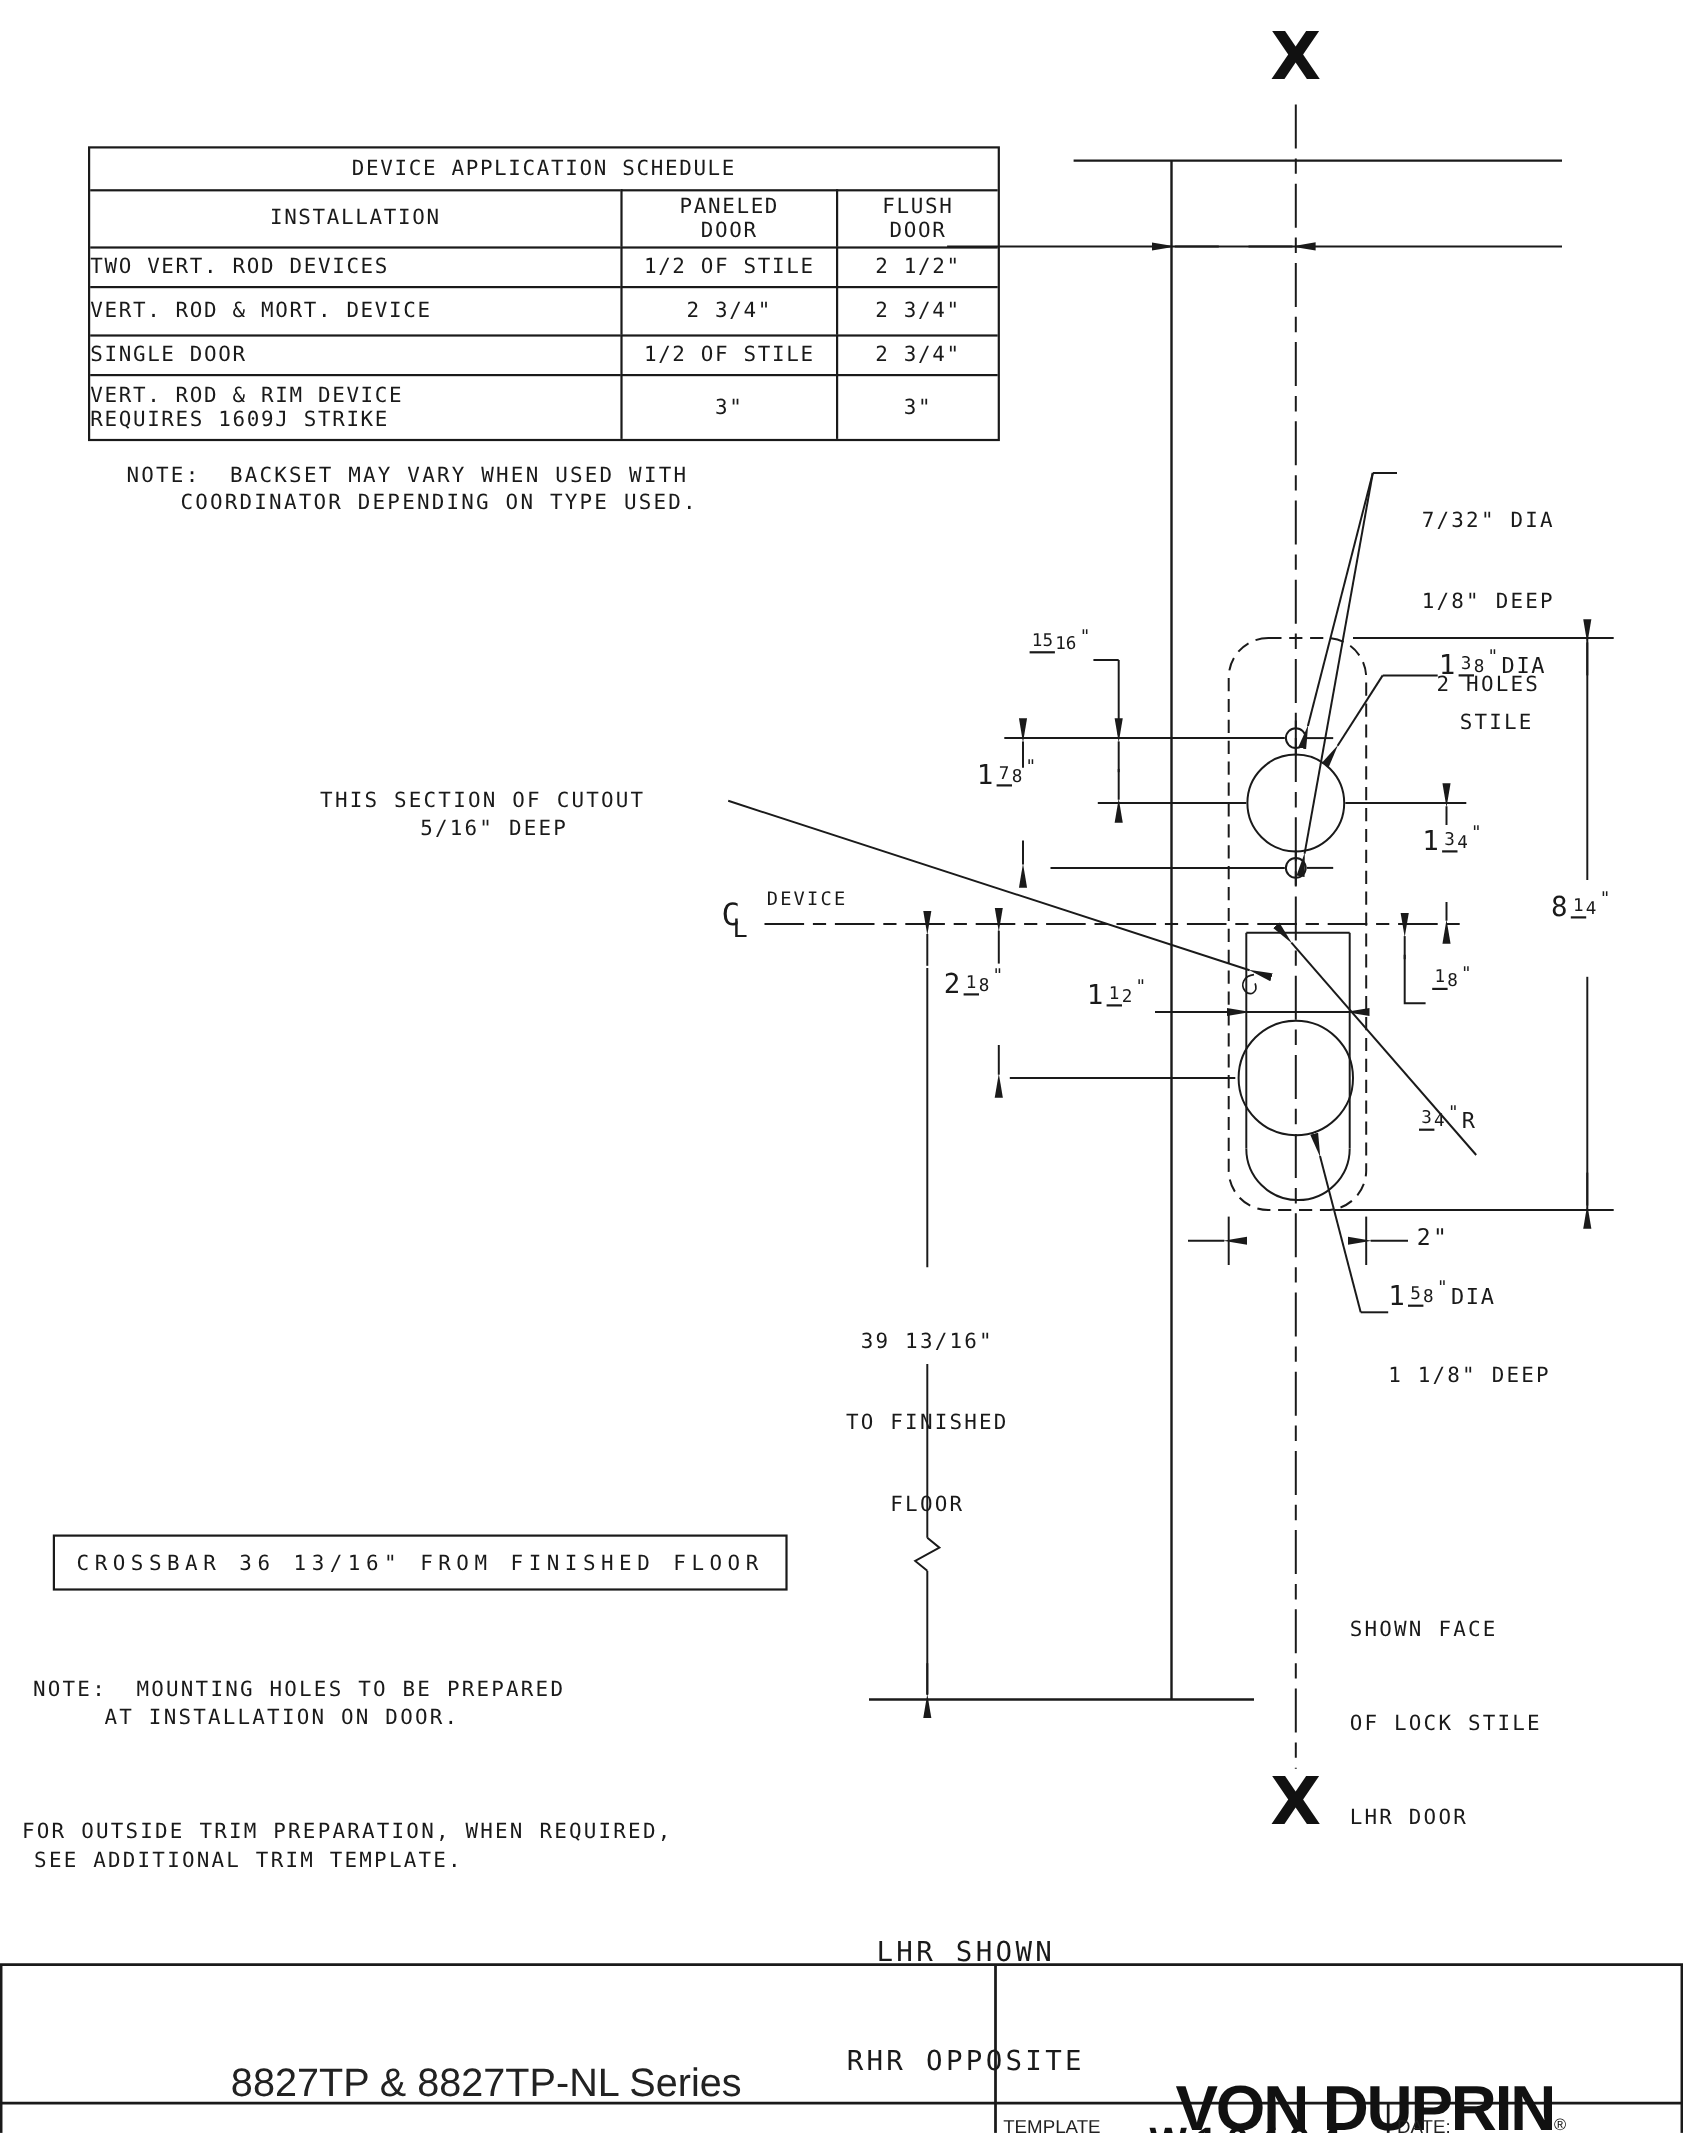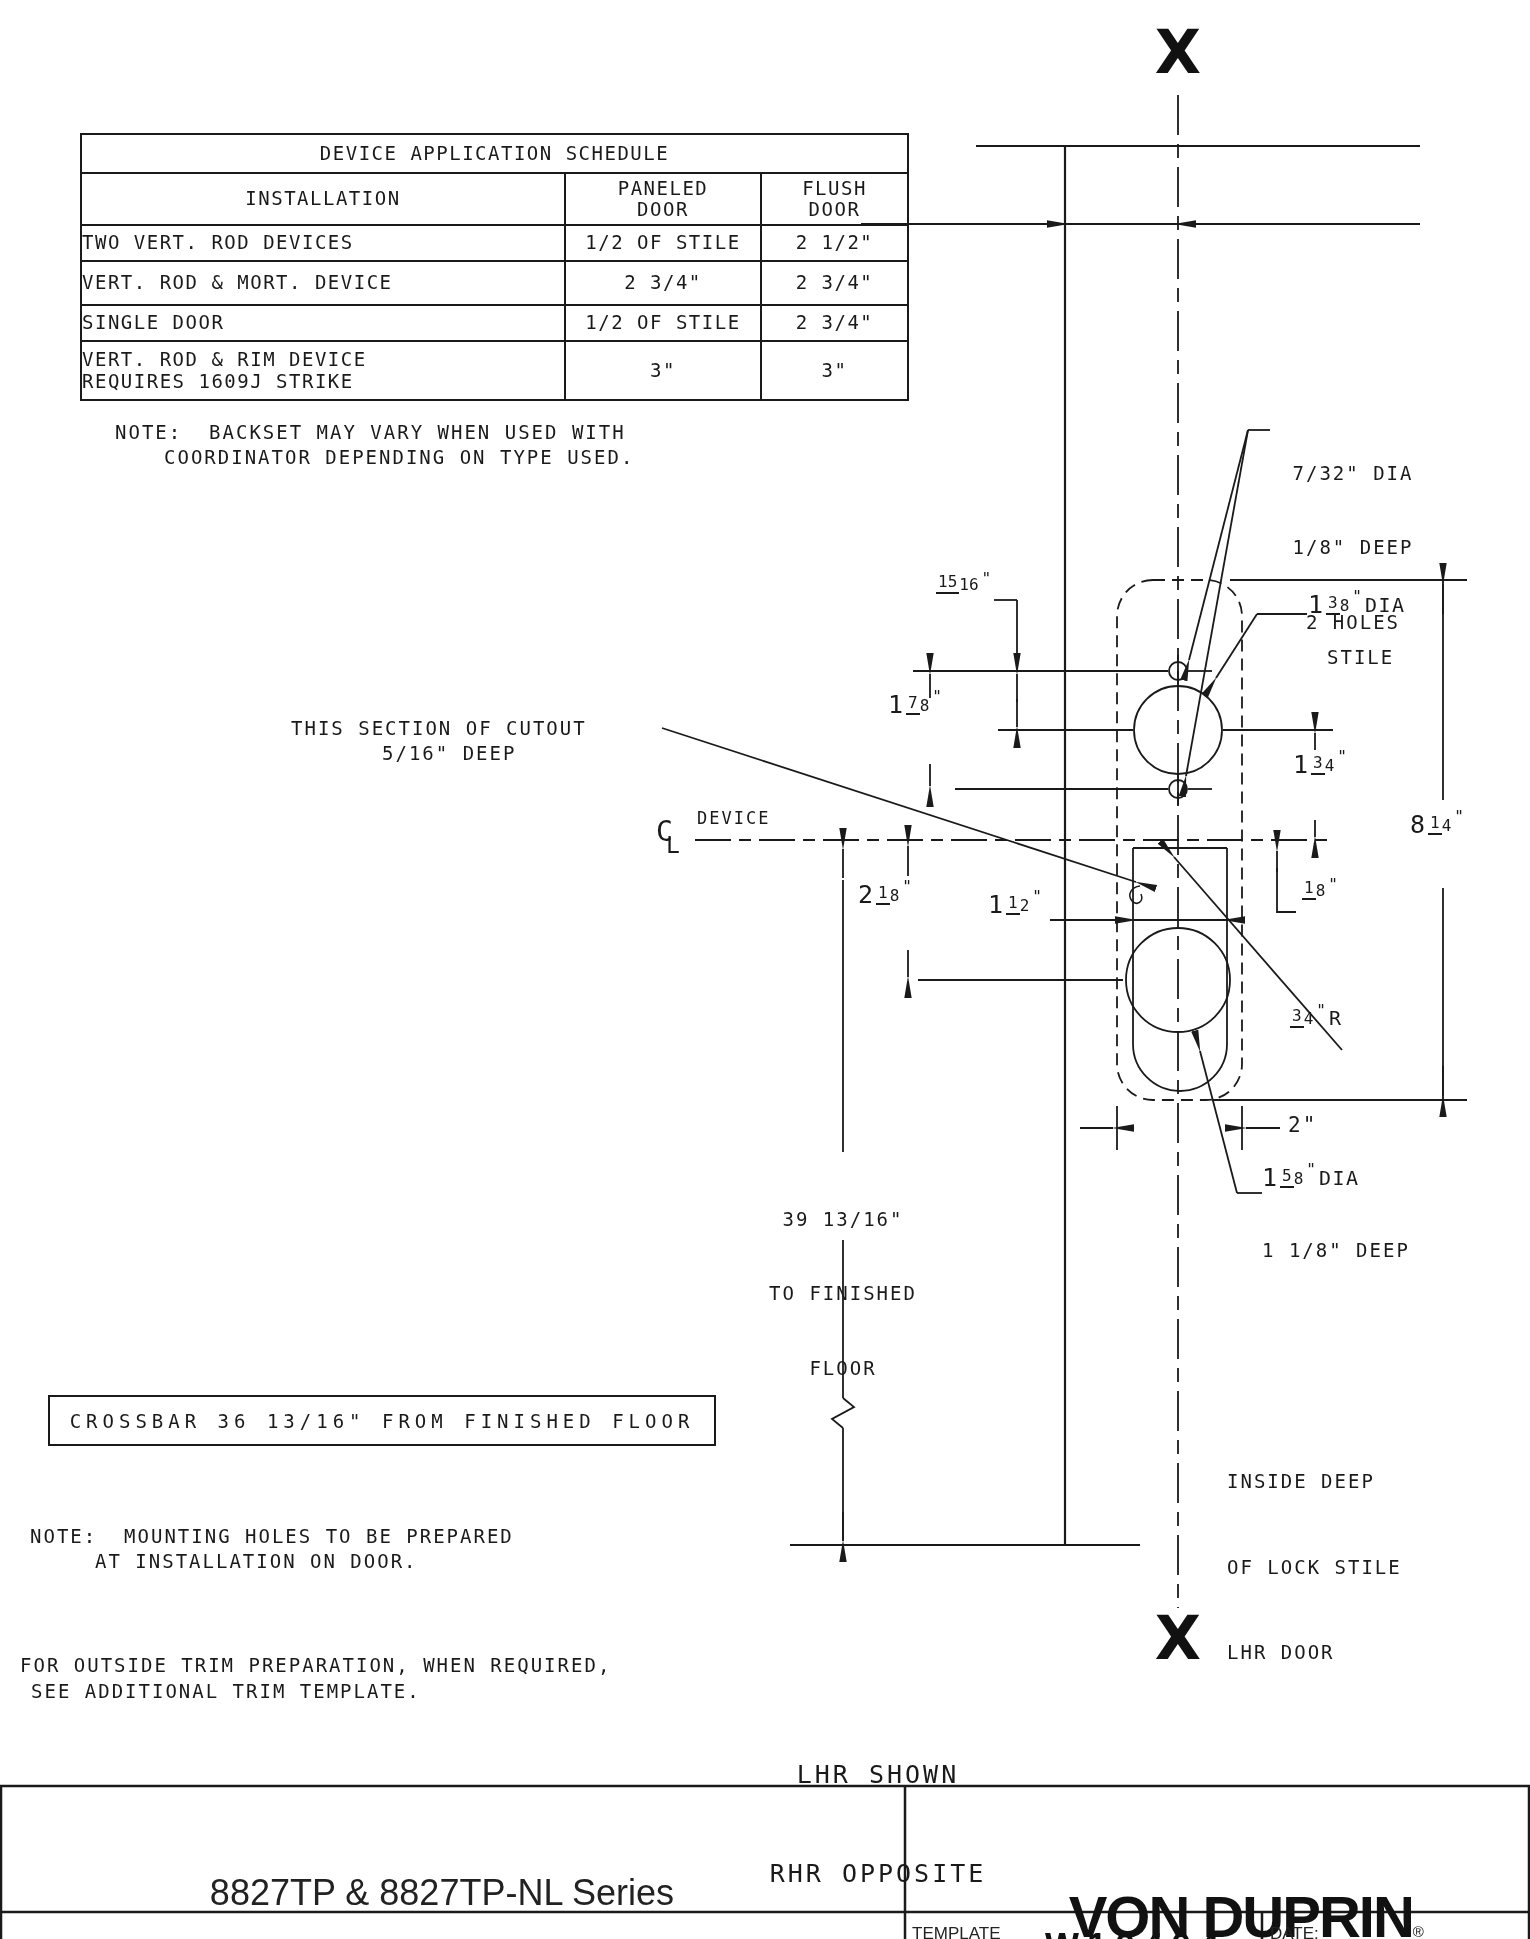--- a/index.html
+++ b/index.html
@@ -318,21 +318,21 @@
 
   <div class="clsym" style="left:656px; top:818px;">C</div>
   <div class="clsym2" style="left:666px; top:834px;">L</div>
   <div class="t" style="left:697px; top:808px; font-size:17px;">DEVICE</div>
 
   <div class="boxnote">
     <span>CROSSBAR 36 13/16" FROM FINISHED FLOOR</span>
   </div>
 
   <div class="t" style="left:1227px; top:1410px; line-height:1.5;">
-    <div>INSIDE DEEP</div>
+    <div>SHOWN FACE</div>
     <div>OF LOCK STILE</div>
     <div>LHR DOOR</div>
   </div>
 
   <div class="t ctr" style="left:878px; top:1692px; font-size:25px; letter-spacing:3px; line-height:1.32;">
     <div>LHR SHOWN</div>
     <div>RHR OPPOSITE</div>
   </div>
 
   <div class="tb-series" style="top:1794px;">

